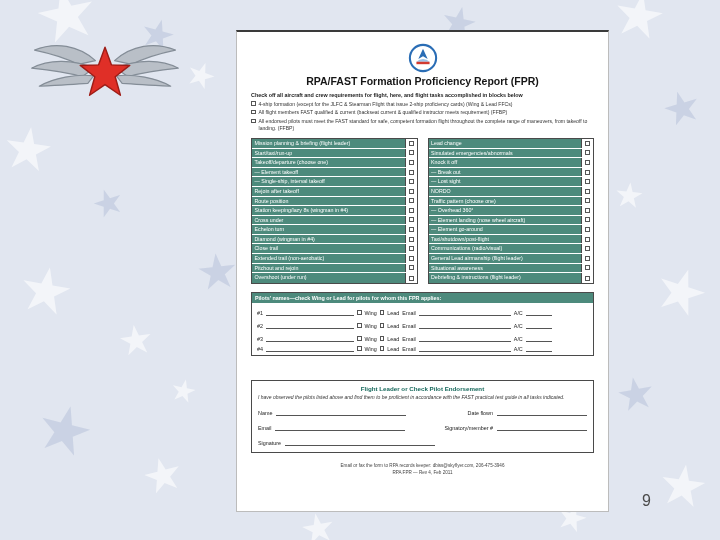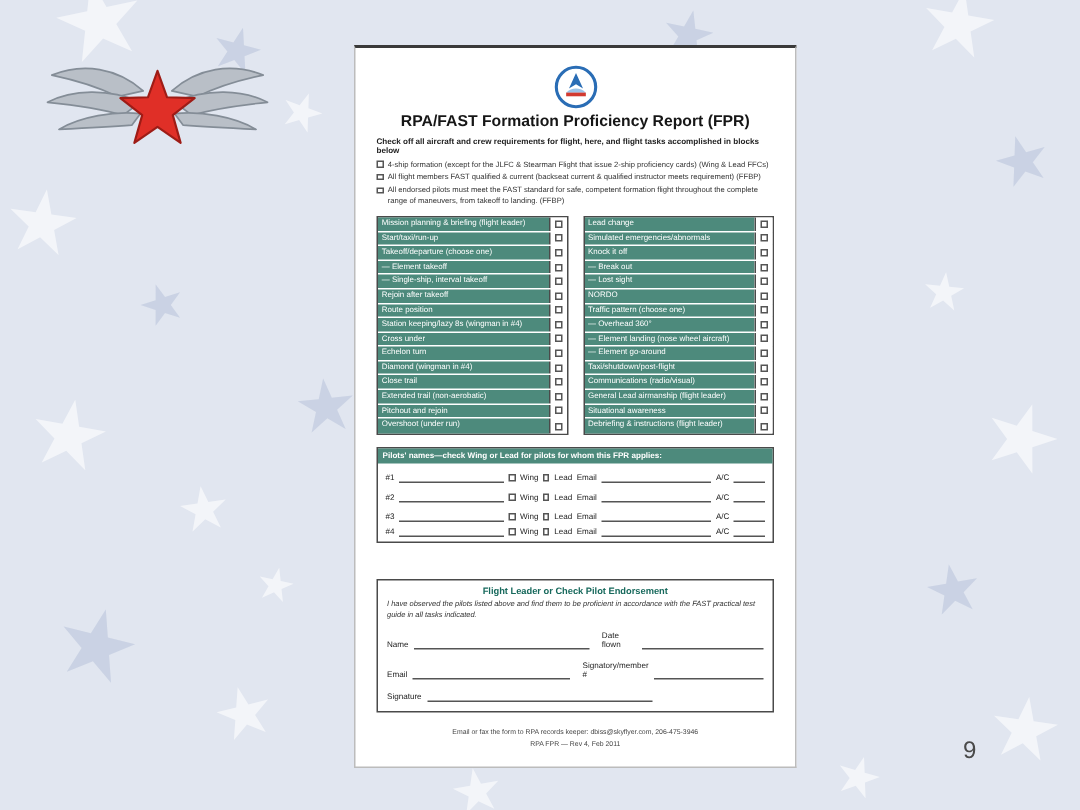--- a/index.html
+++ b/index.html
@@ -12,21 +12,21 @@
   .bgstar.light { color:rgba(255,255,255,0.60); }
   .bgstar.dark  { color:rgba(200,209,227,0.95); }
 
   
   .wings-logo { position:absolute; left:26px; top:32px; width:158px; height:80px; }
 
   
   .page-num { position:absolute; left:642px; top:492px; font-size:16px; color:#4a4a4a; }
 
   
-  .doc { position:absolute; left:236px; top:30px; width:295px; height:482px;
+  .doc { position:absolute; left:236px; top:30px; width:373px; height:482px;
          background:#ffffff; border:1px solid #bcbcbc; border-top:2px solid #3a3a3a;
          padding:8px 14px 6px; }
   .doc-header { text-align:center; }
   .emblem { display:block; width:30px; height:30px; margin:3px auto 2px; }
   .doc-title { font-size:10.5px; font-weight:bold; color:#161616; }
   .intro { font-size:5.4px; font-weight:bold; color:#222; margin-top:5px; text-align:left; }
   .req { display:flex; gap:3px; align-items:flex-start; font-size:5.1px; color:#333;
          margin-top:2.5px; line-height:1.25; text-align:left; }
   .cb { flex:0 0 auto; width:4.5px; height:4.5px; border:1px solid #555; background:#fff; margin-top:0.5px; }
 

